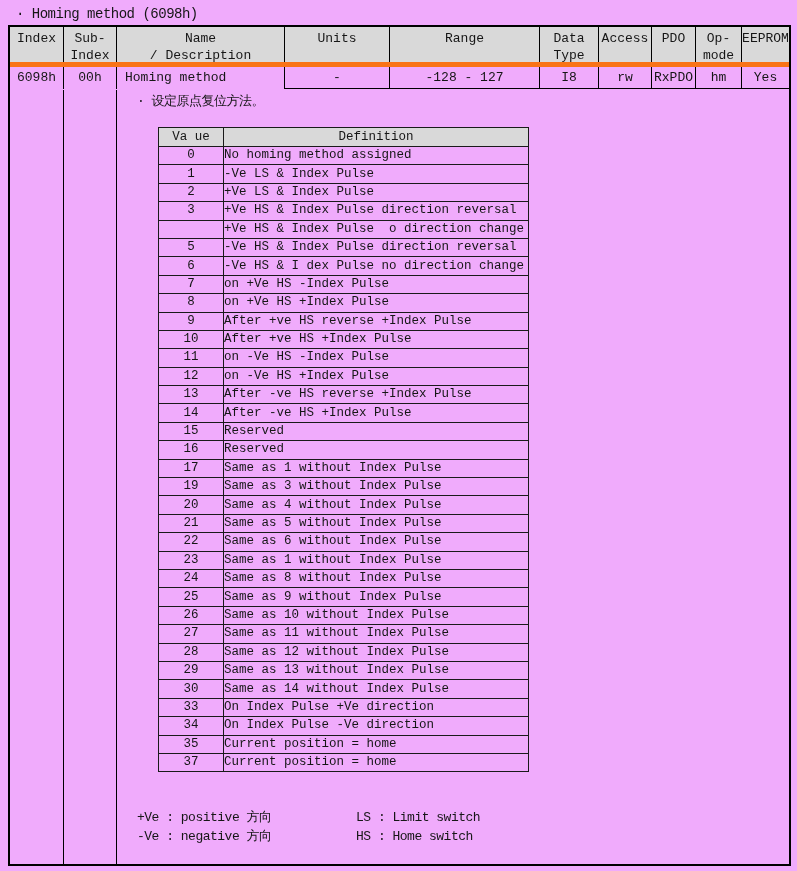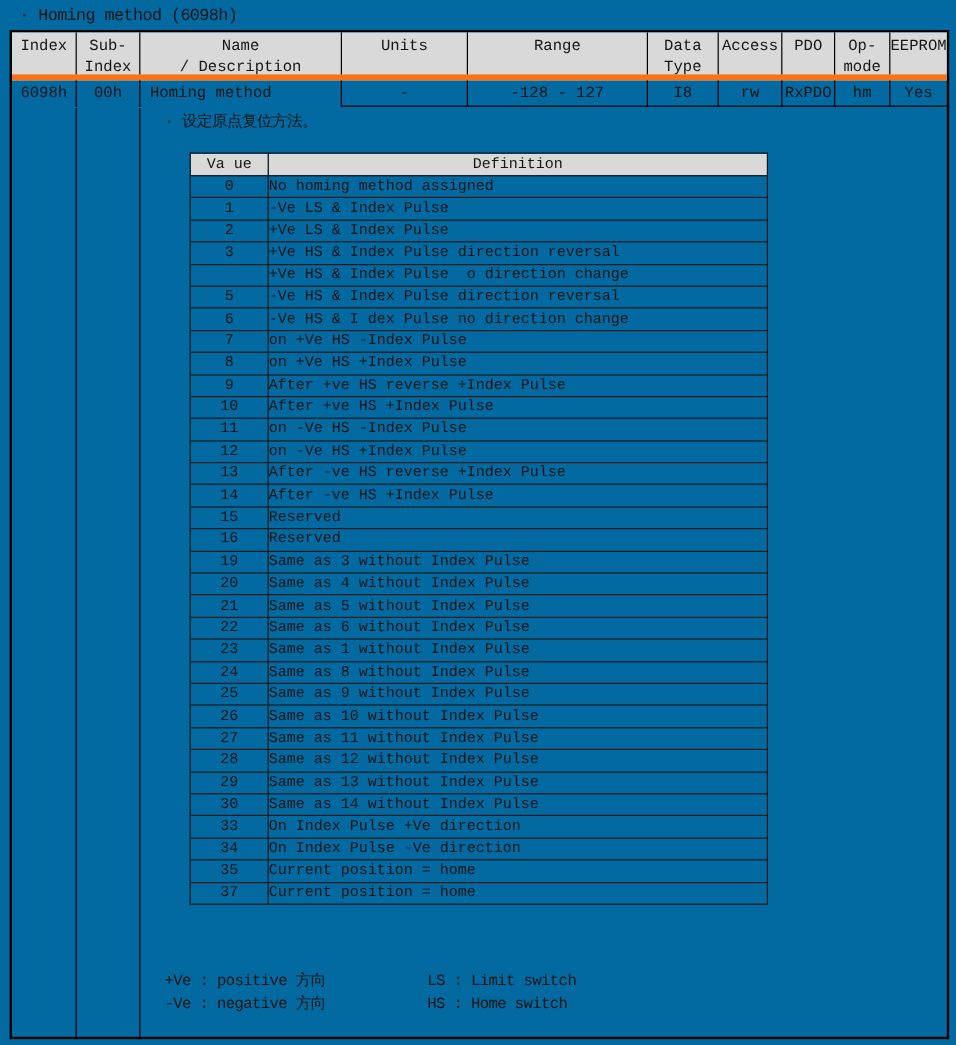--- a/index.html
+++ b/index.html
@@ -1,19 +1,19 @@
 <!DOCTYPE html>
 <html><head>
 <meta charset="utf-8">
 <style>
   * { margin:0; padding:0; box-sizing:border-box; }
   html,body { background:#ffffff; }
   .page {
     position:relative; width:797px; height:871px;
-    background:#0369a1; color:#161616;
+    background:#f0abfc; color:#161616;
     font-family:"Liberation Mono","DejaVu Sans Mono",monospace;
     overflow:hidden;
   }
   .title {
     position:absolute; left:16px; top:5px;
     font-size:14px; line-height:18px; letter-spacing:-0.5px;
   }
   .outer {
     position:absolute; left:8px; top:25px; width:783px; height:841px;
     border:2px solid #000;
@@ -46,21 +46,21 @@
   .vline {
     position:absolute; top:0; bottom:0; width:1px; background:#000;
   }
   .vline.v1 { left:53px; }
   .vline.v2 { left:106px; }
   .desc {
     position:absolute; left:127px; top:3px;
     font-size:13px; line-height:18px; letter-spacing:-0.5px;
   }
   table.vt {
-    position:absolute; left:148px; top:37px; width:482px;
+    position:absolute; left:148px; top:37px; width:371px;
     border-collapse:collapse; table-layout:fixed;
     border:1px solid #000;
   }
   table.vt th, table.vt td {
     border:1px solid #1a1a1a; padding:0;
     font-size:12.5px; font-weight:normal;
     overflow:hidden;
   }
   table.vt th { height:19px; background:#d9d9d9; text-align:center; }
   col.c-val { width:65px; }
@@ -220,20 +220,24 @@
             </tr>
             <tr>
               <td class="vt-val">15</td>
               <td class="vt-def">Reserved</td>
             </tr>
             <tr>
               <td class="vt-val">16</td>
               <td class="vt-def">Reserved</td>
             </tr>
             <tr>
+              <td class="vt-val">17</td>
+              <td class="vt-def">Same as 1 without Index Pulse</td>
+            </tr>
+            <tr>
               <td class="vt-val">19</td>
               <td class="vt-def">Same as 3 without Index Pulse</td>
             </tr>
             <tr>
               <td class="vt-val">20</td>
               <td class="vt-def">Same as 4 without Index Pulse</td>
             </tr>
             <tr>
               <td class="vt-val">21</td>
               <td class="vt-def">Same as 5 without Index Pulse</td>

